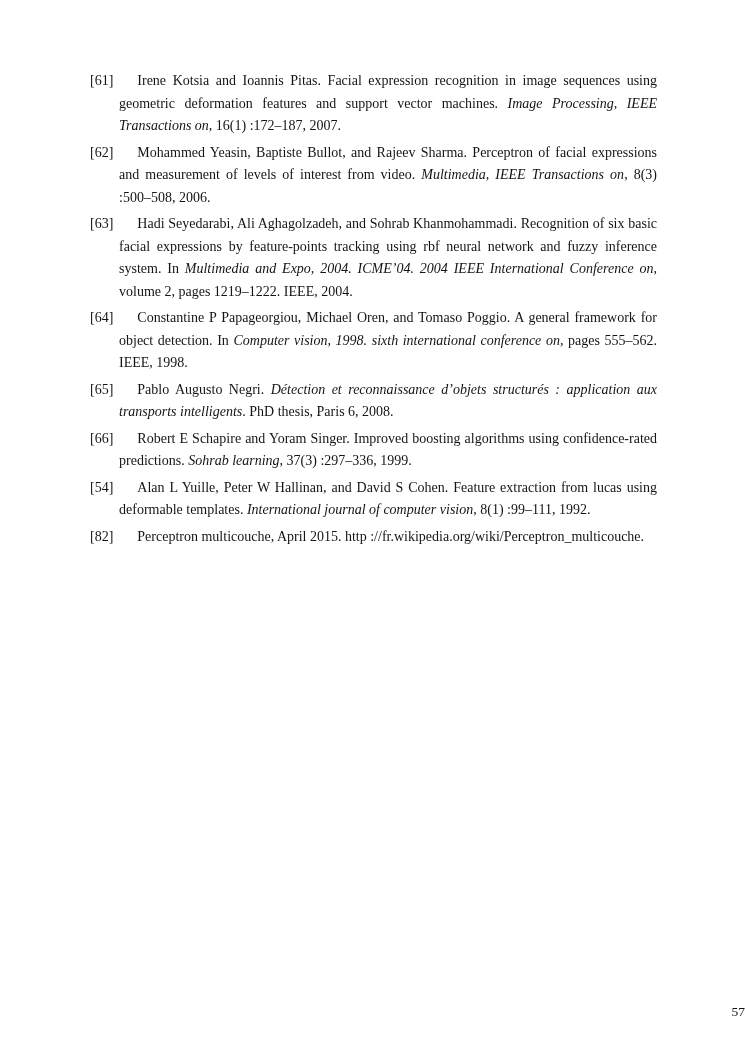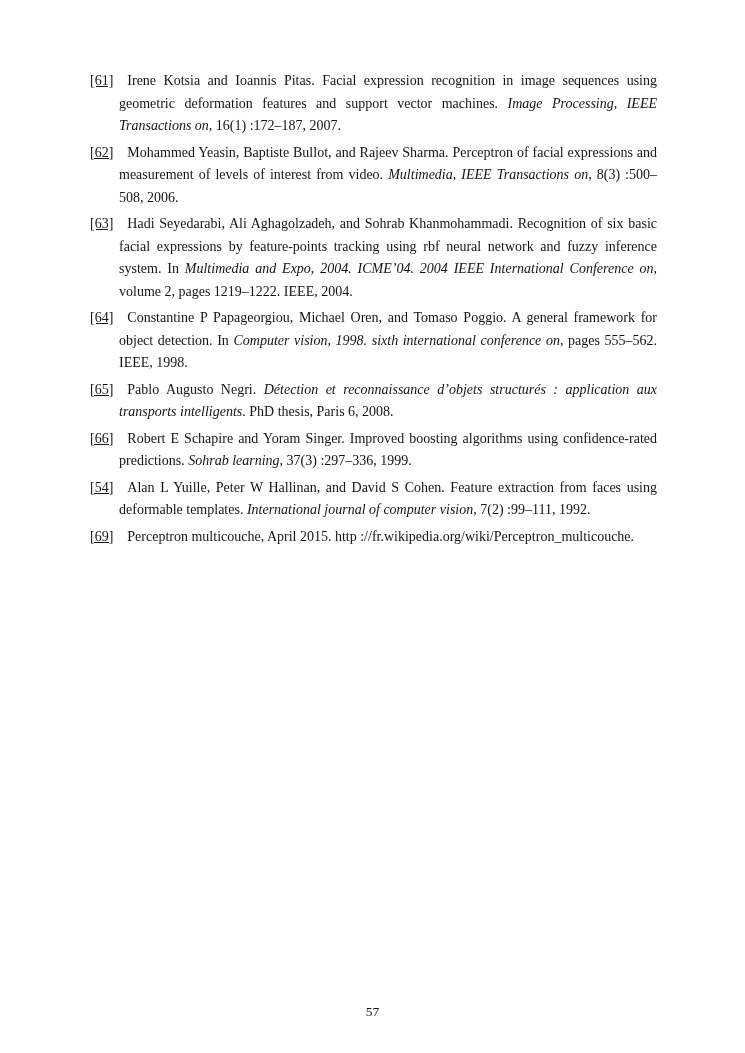--- a/index.html
+++ b/index.html
@@ -26,39 +26,39 @@
   }
   .ref {
     display: block;
     text-align: justify;
     font-size: 14px;
     line-height: 22.5px;
     padding-left: 29px;
     text-indent: -29px;
     margin: 0 0 4px 0;
   }
-  .ref-label { margin-right: 14px; text-decoration: underline; }
+  .ref-label { margin-right: 24px; }
   .it { font-style: italic; }
   .page-number {
     position: absolute;
     top: 1004px;
     left: 0;
     width: 745px;
-    text-align: center;
+    text-align: right;
     font-size: 13.5px;
   }
 </style>
 </head>
 <body>
 
 <div class="page">
   <div class="references" id="ref-list">
       <p class="ref"><span class="ref-label">[61]</span><span class="ref-body"><span>Irene Kotsia and Ioannis Pitas. Facial expression recognition in image sequences using geometric deformation features and support vector machines. </span><span class="it">Image Processing, IEEE Transactions on</span><span>, 16(1) :172–187, 2007.</span></span></p>
       <p class="ref"><span class="ref-label">[62]</span><span class="ref-body"><span>Mohammed Yeasin, Baptiste Bullot, and Rajeev Sharma. Perceptron of facial expressions and measurement of levels of interest from video. </span><span class="it">Multimedia, IEEE Transactions on</span><span>, 8(3) :500–508, 2006.</span></span></p>
       <p class="ref"><span class="ref-label">[63]</span><span class="ref-body"><span>Hadi Seyedarabi, Ali Aghagolzadeh, and Sohrab Khanmohammadi. Recognition of six basic facial expressions by feature-points tracking using rbf neural network and fuzzy inference system. In </span><span class="it">Multimedia and Expo, 2004. ICME’04. 2004 IEEE International Conference on</span><span>, volume 2, pages 1219–1222. IEEE, 2004.</span></span></p>
       <p class="ref"><span class="ref-label">[64]</span><span class="ref-body"><span>Constantine P Papageorgiou, Michael Oren, and Tomaso Poggio. A general framework for object detection. In </span><span class="it">Computer vision, 1998. sixth international conference on</span><span>, pages 555–562. IEEE, 1998.</span></span></p>
       <p class="ref"><span class="ref-label">[65]</span><span class="ref-body"><span>Pablo Augusto Negri. </span><span class="it">Détection et reconnaissance d’objets structurés : application aux transports intelligents</span><span>. PhD thesis, Paris 6, 2008.</span></span></p>
       <p class="ref"><span class="ref-label">[66]</span><span class="ref-body"><span>Robert E Schapire and Yoram Singer. Improved boosting algorithms using confidence-rated predictions. </span><span class="it">Sohrab learning</span><span>, 37(3) :297–336, 1999.</span></span></p>
-      <p class="ref"><span class="ref-label">[54]</span><span class="ref-body"><span>Alan L Yuille, Peter W Hallinan, and David S Cohen. Feature extraction from faces using deformable templates. </span><span class="it">International journal of computer vision</span><span>, 7(2) :99–111, 1992.</span></span></p>
-      <p class="ref"><span class="ref-label">[69]</span><span class="ref-body"><span>Perceptron multicouche, April 2015. http ://fr.wikipedia.org/wiki/Perceptron_multicouche.</span></span></p>
+      <p class="ref"><span class="ref-label">[54]</span><span class="ref-body"><span>Alan L Yuille, Peter W Hallinan, and David S Cohen. Feature extraction from lucas using deformable templates. </span><span class="it">International journal of computer vision</span><span>, 8(1) :99–111, 1992.</span></span></p>
+      <p class="ref"><span class="ref-label">[82]</span><span class="ref-body"><span>Perceptron multicouche, April 2015. http ://fr.wikipedia.org/wiki/Perceptron_multicouche.</span></span></p>
     </div>
   <div class="page-number">57</div>
 </div>
 
 </body></html>

